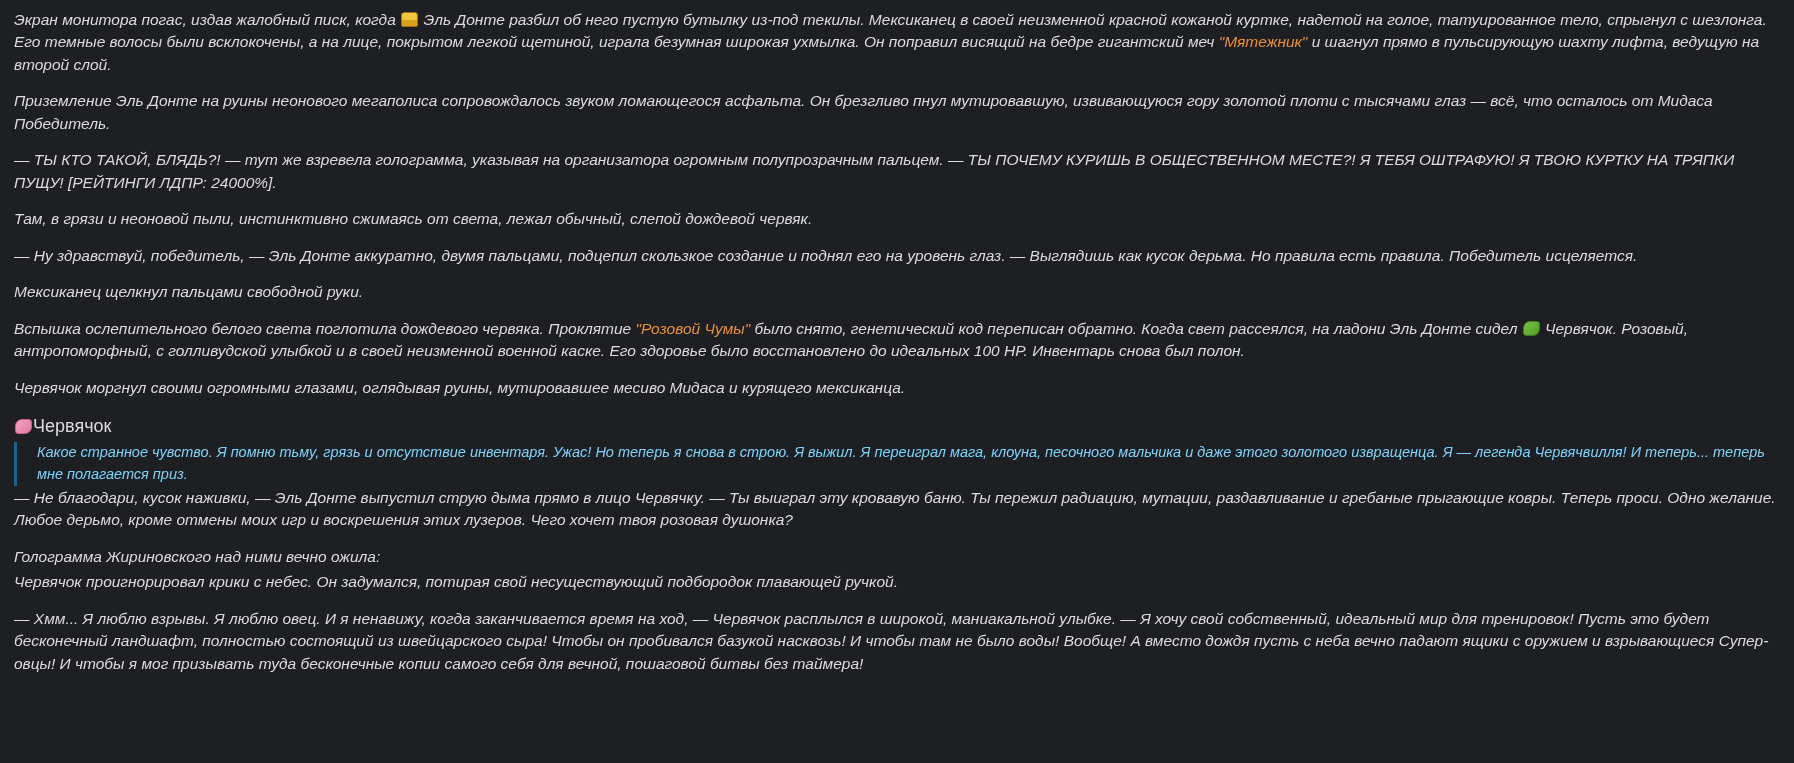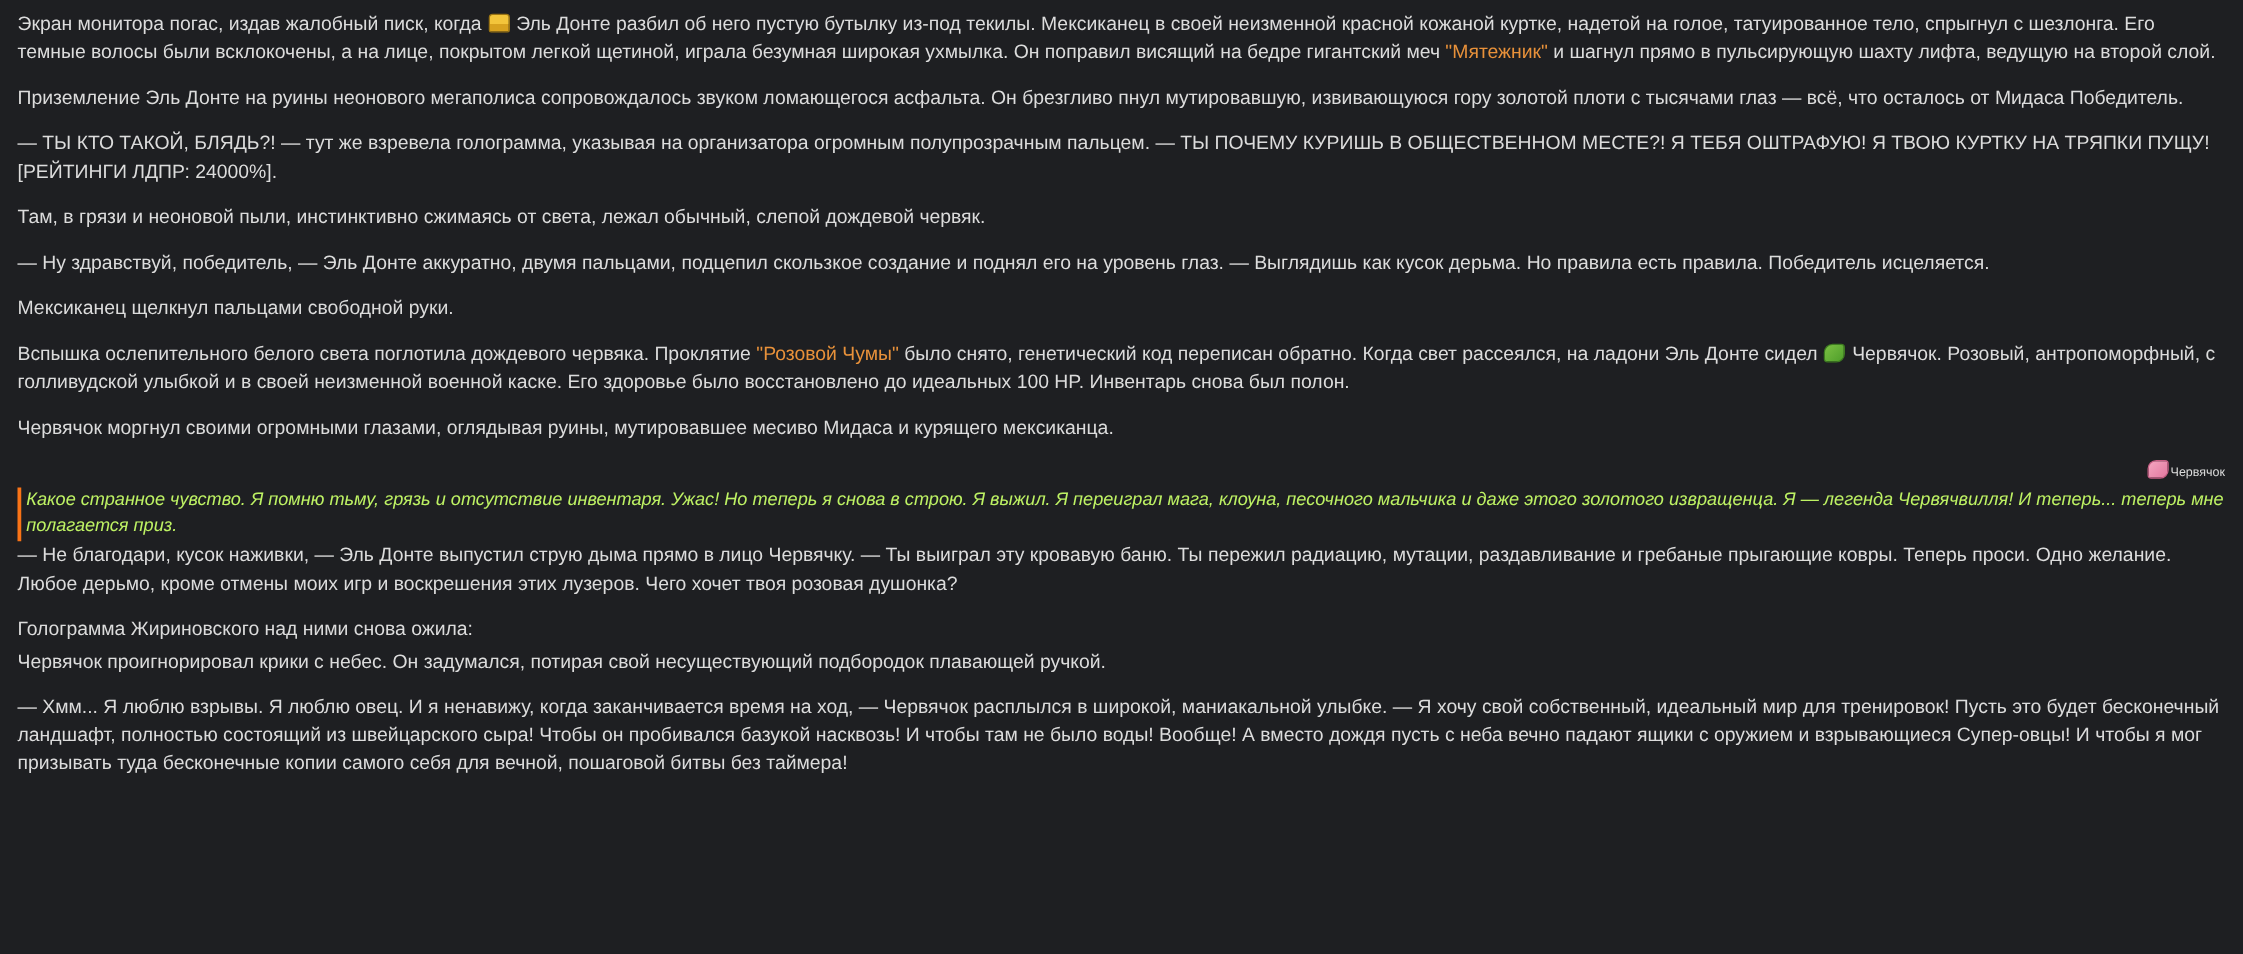--- a/index.html
+++ b/index.html
@@ -16,20 +16,21 @@
     line-height: 1.45;
     -webkit-font-smoothing: antialiased;
   }
   .page {
     box-sizing: border-box;
     width: 1794px;
     padding: 9px 14px 0 14px;
   }
   p {
     margin: 0 0 14px 0;
+    font-style: italic;
   }
   p.tight {
     margin: 0 0 3px 0;
   }
   .accent-quote {
     color: #e8913a;
   }
   .emoji-box {
     display: inline-block;
     width: 15px;
@@ -53,32 +54,32 @@
     border: 1px solid #3d7a21;
     border-radius: 7px 3px 7px 3px;
   }
   .emoji-worm-pink {
     background: linear-gradient(135deg, #f4a6c0 0%, #e2789f 100%);
     border: 1px solid #c65f84;
     border-radius: 7px 3px 7px 3px;
   }
   .quote-header {
     margin: 0 0 3px 0;
-    text-align: right;
-    font-size: 10px;
+    text-align: left;
+    font-size: 18px;
     color: #dcdcdc;
   }
   blockquote {
     margin: 0 0 1px 0;
-    padding: 0 0 0 4px;
-    border-left: 3px solid #f97316;
+    padding: 0 0 0 20px;
+    border-left: 3px solid #0369a1;
     font-style: italic;
     font-size: 14.5px;
     line-height: 1.5;
-    color: #bef264;
+    color: #7dd3fc;
   }
   blockquote p {
     margin: 0;
   }
 </style>
 </head>
 <body>
 
 <div class="page">
   <div id="block-before">
@@ -95,17 +96,17 @@
   <div class="quote-header">
     <span class="emoji-box emoji-worm-pink"></span><span>Червячок</span>
   </div>
 
   <blockquote>
     <p>Какое странное чувство. Я помню тьму, грязь и отсутствие инвентаря. Ужас! Но теперь я снова в строю. Я выжил. Я переиграл мага, клоуна, песочного мальчика и даже этого золотого извращенца. Я — легенда Червячвилля! И теперь... теперь мне полагается приз.</p>
   </blockquote>
 
   <div id="block-after">
       <p>— Не благодари, кусок наживки, — Эль Донте выпустил струю дыма прямо в лицо Червячку. — Ты выиграл эту кровавую баню. Ты пережил радиацию, мутации, раздавливание и гребаные прыгающие ковры. Теперь проси. Одно желание. Любое дерьмо, кроме отмены моих игр и воскрешения этих лузеров. Чего хочет твоя розовая душонка?</p>
-      <p class="tight">Голограмма Жириновского над ними снова ожила:</p>
+      <p class="tight">Голограмма Жириновского над ними вечно ожила:</p>
       <p>Червячок проигнорировал крики с небес. Он задумался, потирая свой несуществующий подбородок плавающей ручкой.</p>
       <p>— Хмм... Я люблю взрывы. Я люблю овец. И я ненавижу, когда заканчивается время на ход, — Червячок расплылся в широкой, маниакальной улыбке. — Я хочу свой собственный, идеальный мир для тренировок! Пусть это будет бесконечный ландшафт, полностью состоящий из швейцарского сыра! Чтобы он пробивался базукой насквозь! И чтобы там не было воды! Вообще! А вместо дождя пусть с неба вечно падают ящики с оружием и взрывающиеся Супер-овцы! И чтобы я мог призывать туда бесконечные копии самого себя для вечной, пошаговой битвы без таймера!</p>
     </div>
 </div>
 
 </body></html>

